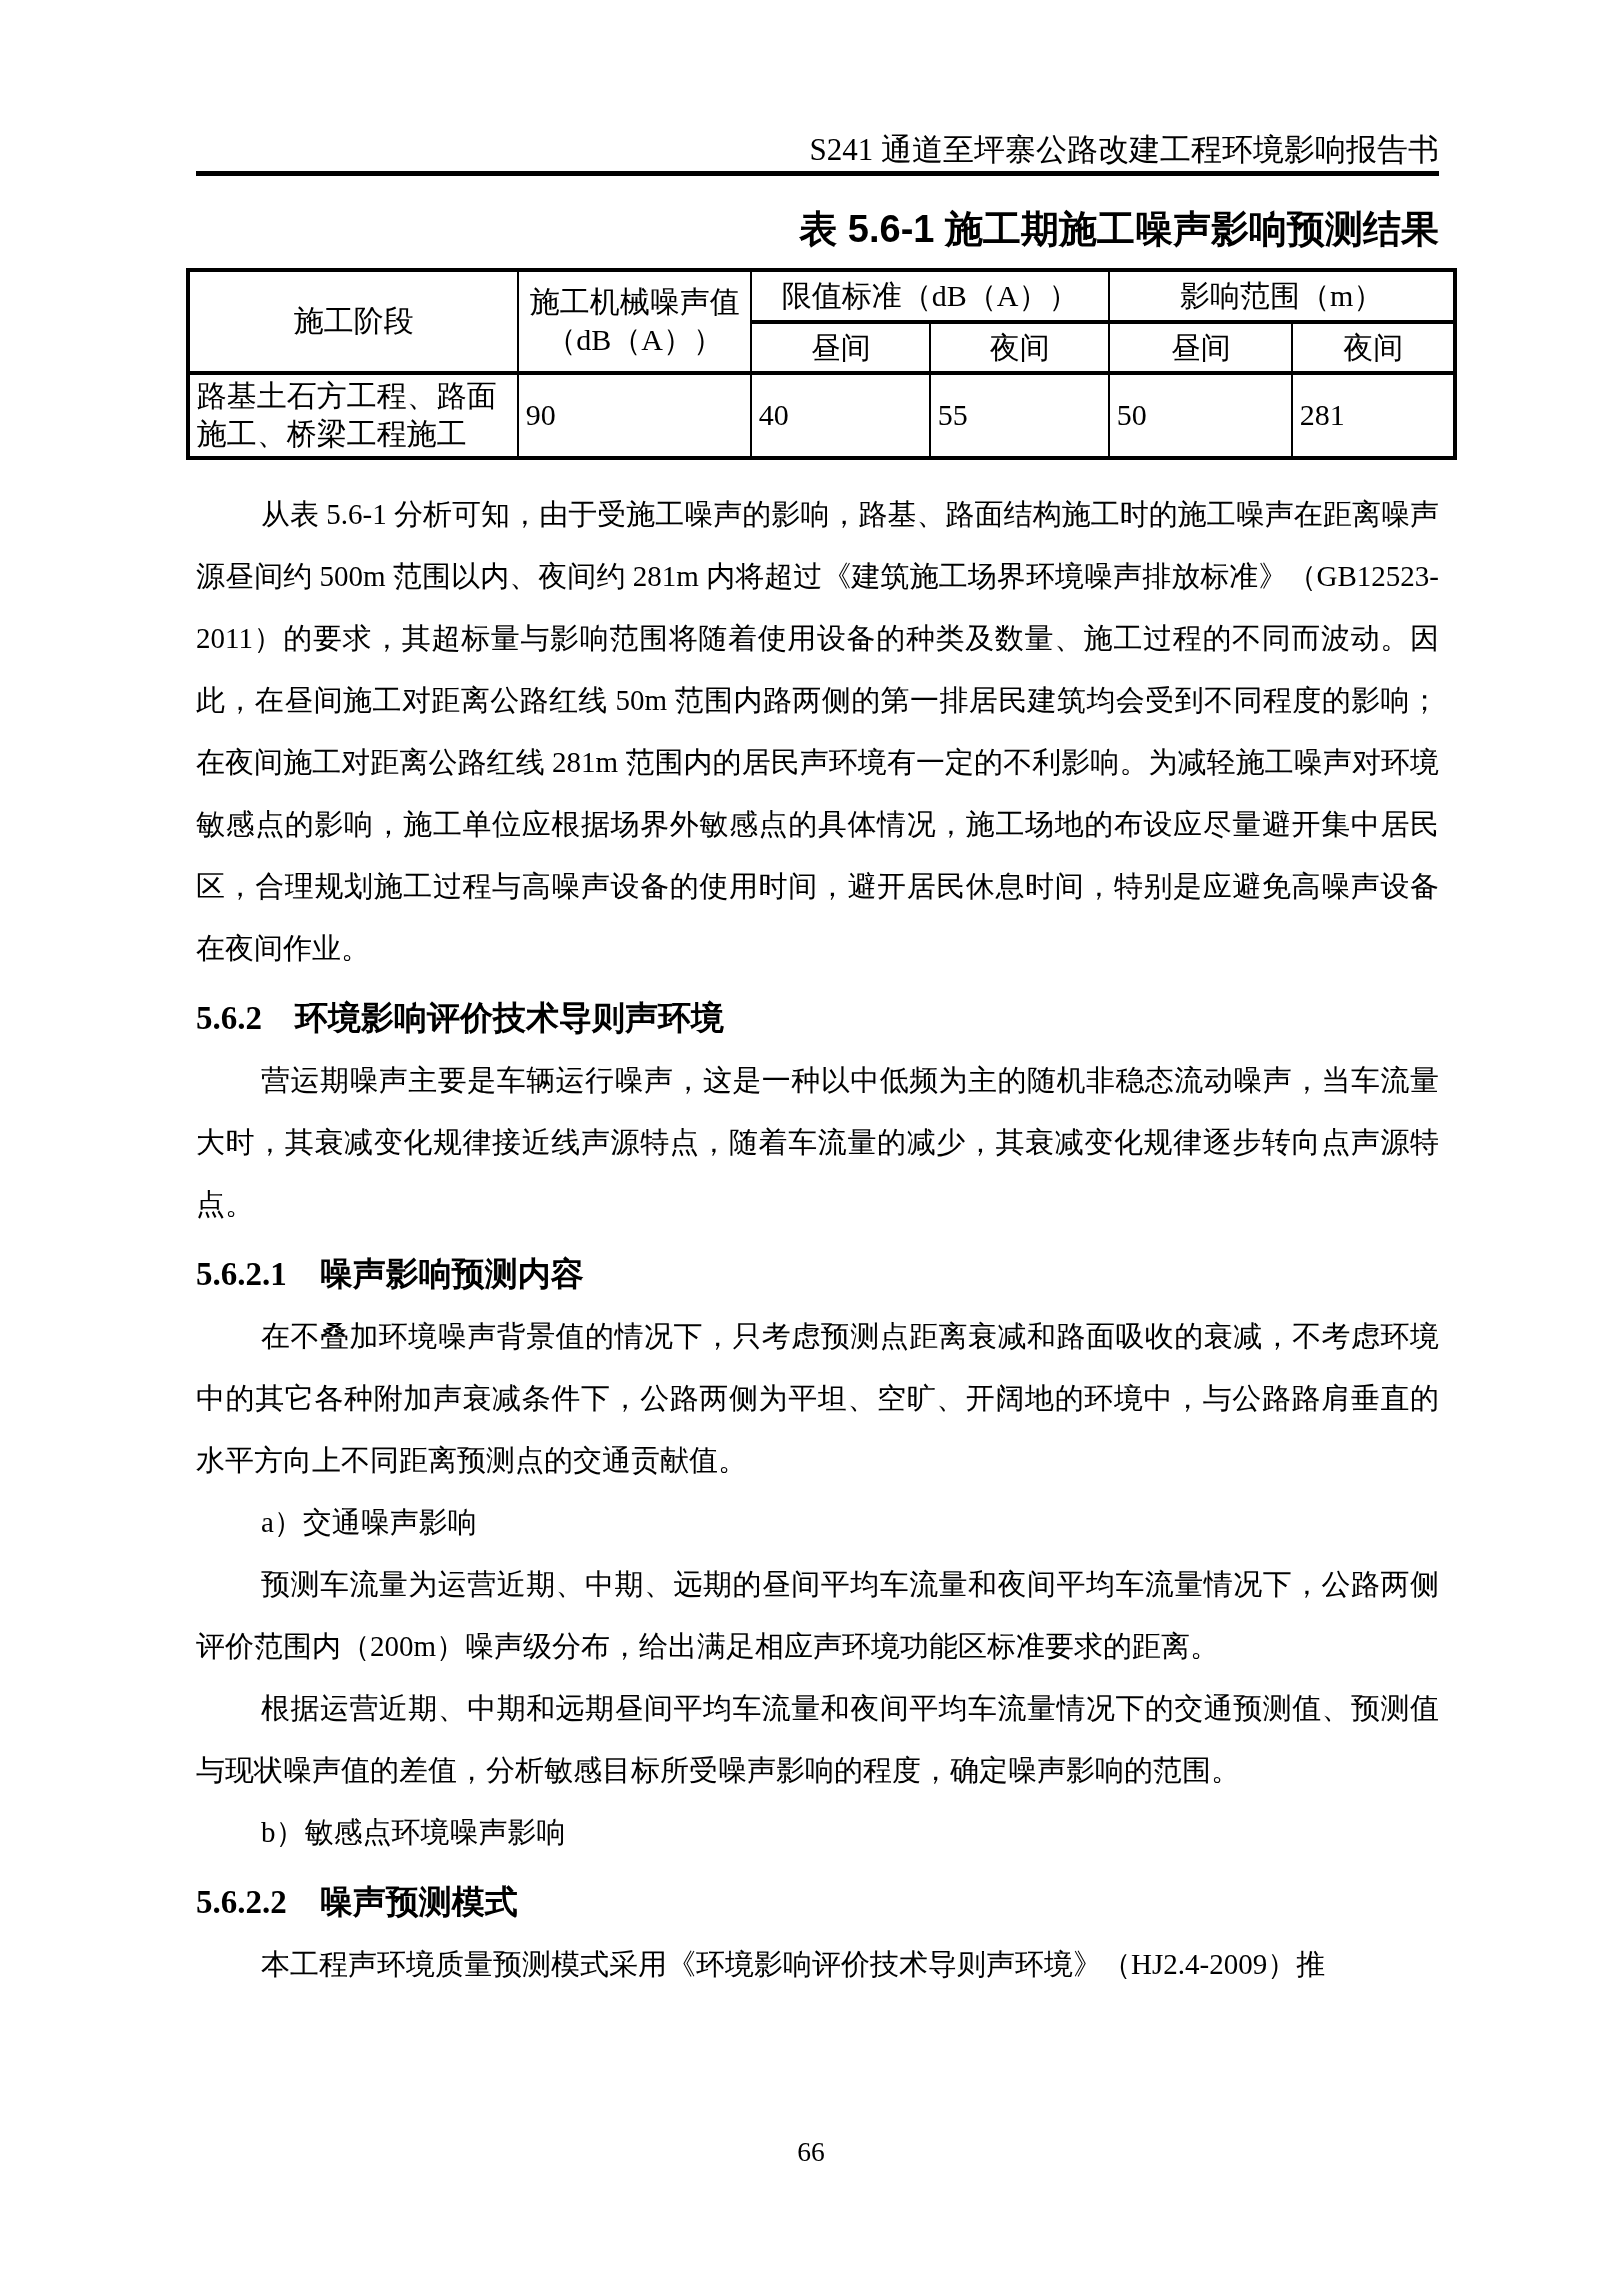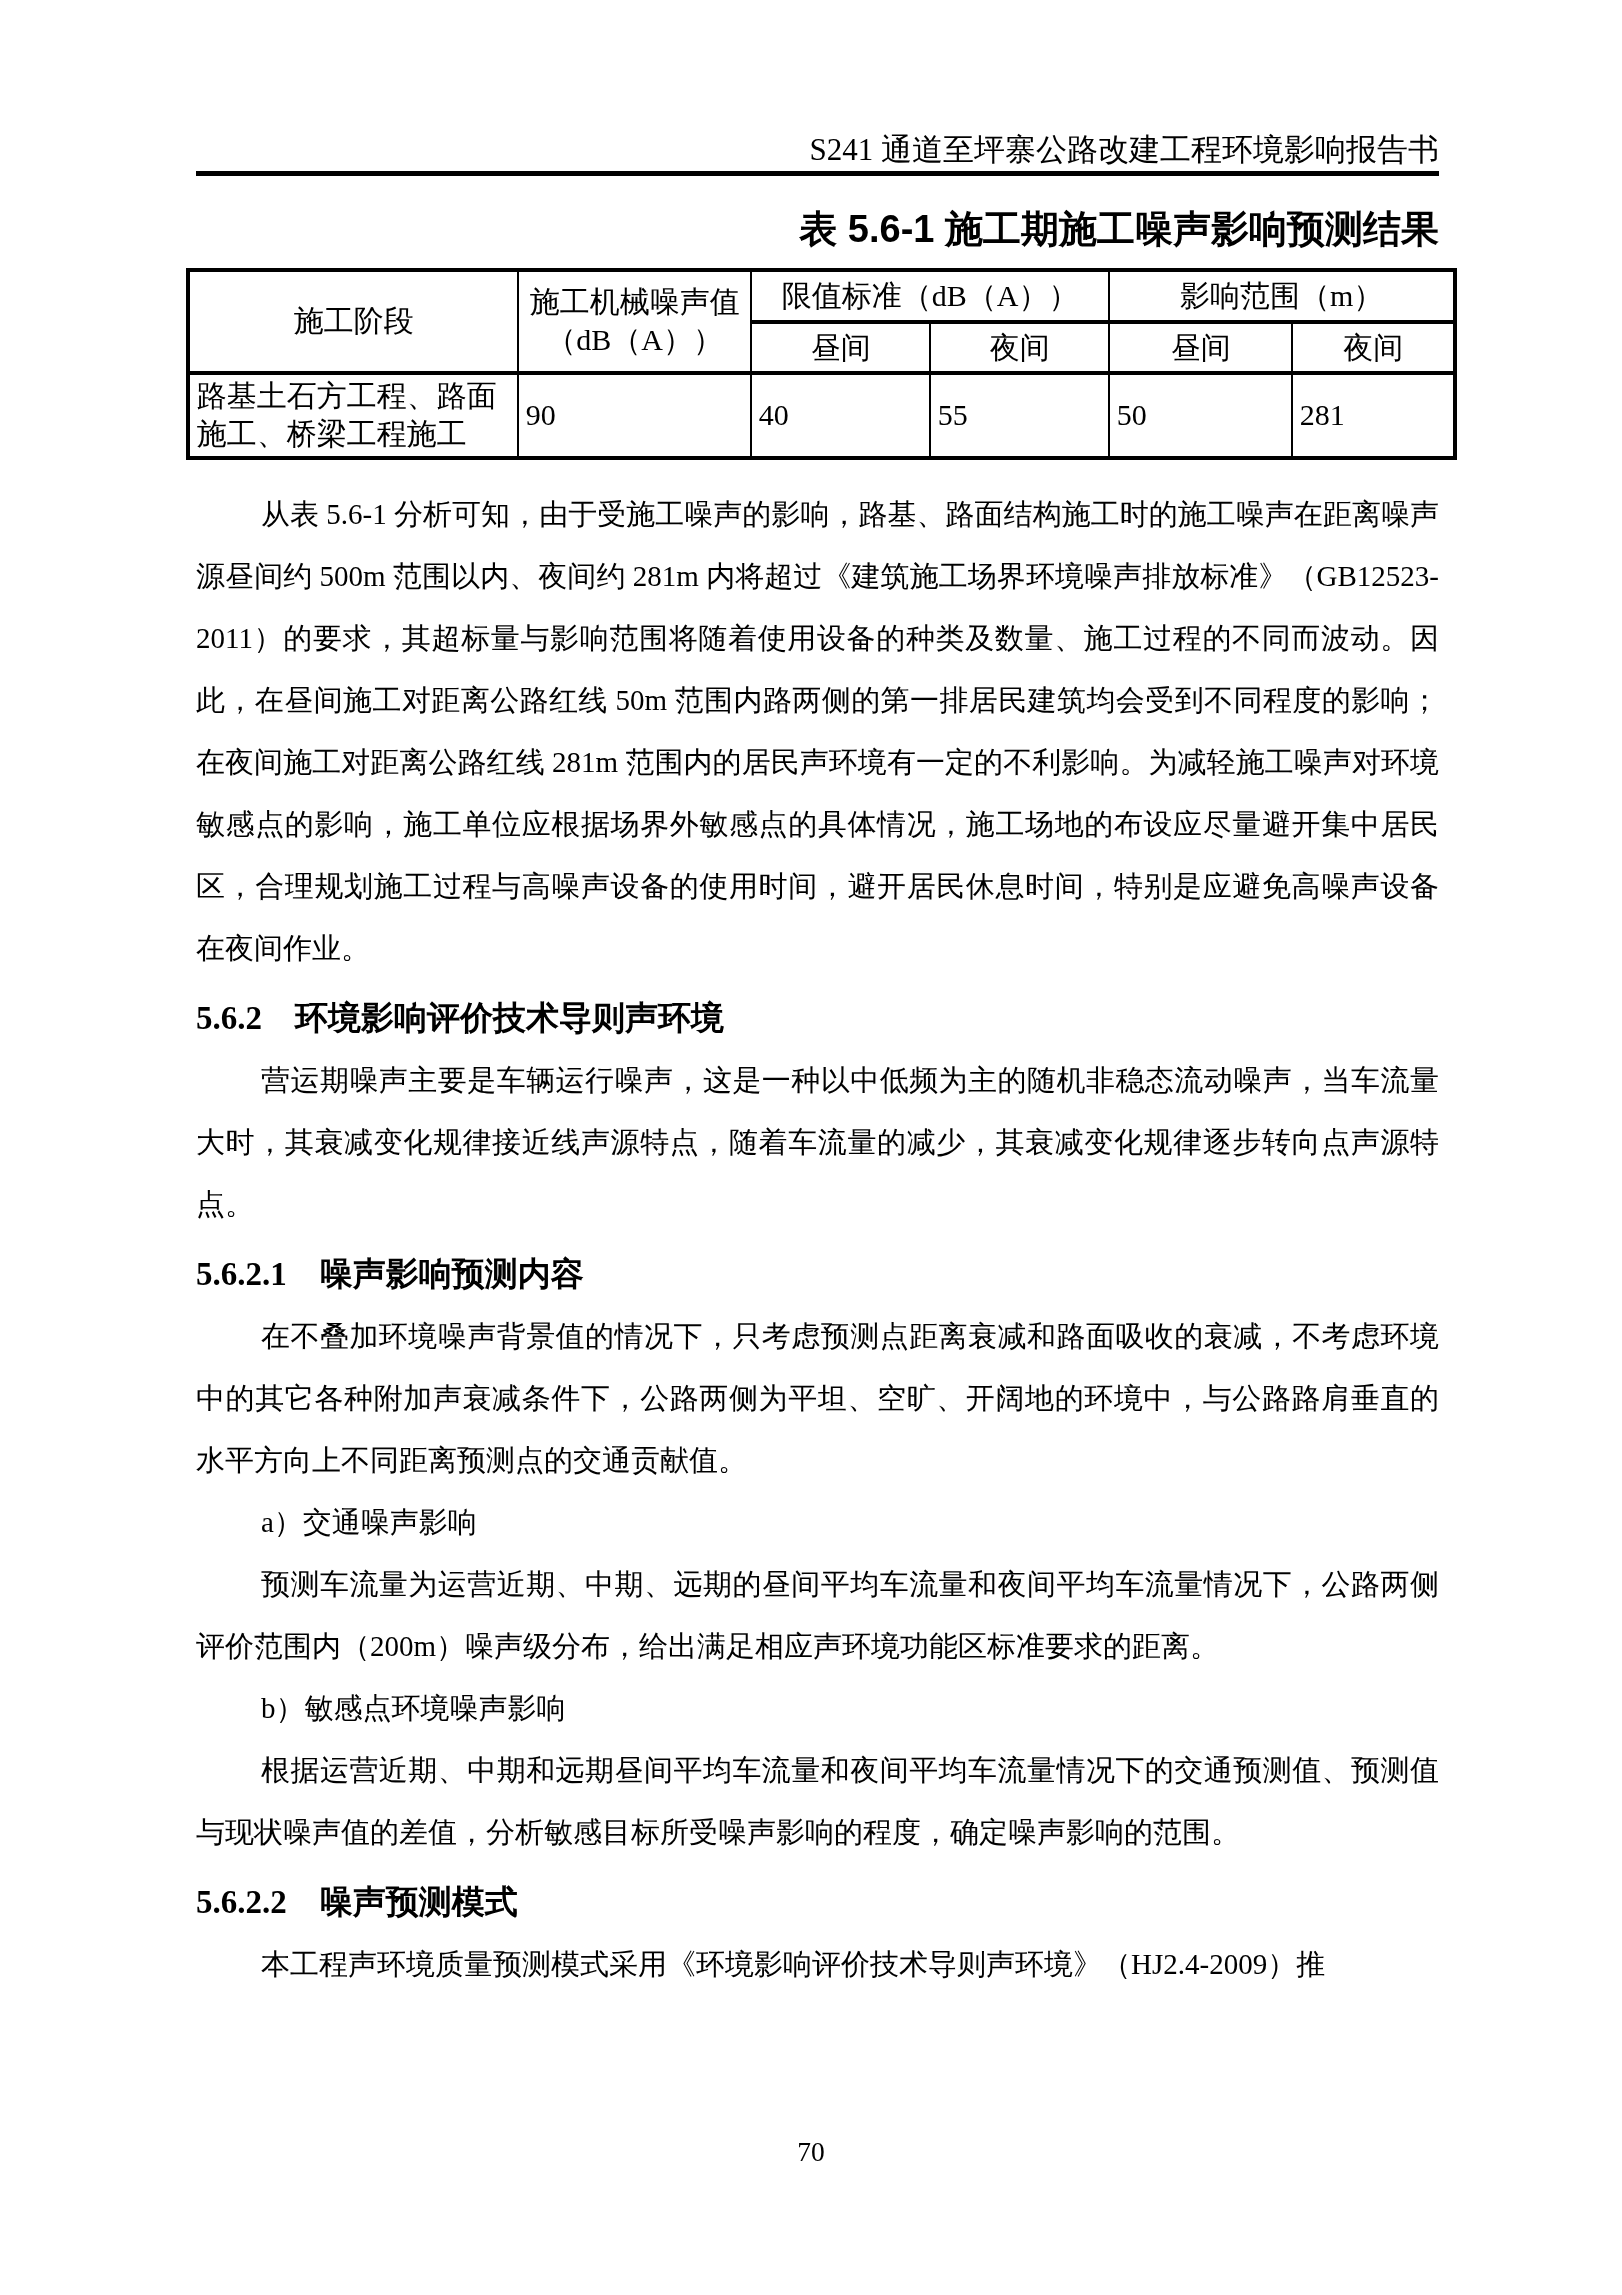--- a/index.html
+++ b/index.html
@@ -152,21 +152,21 @@
     </tbody>
   </table>
 
   <p class="para para-first">从表 5.6-1 分析可知，由于受施工噪声的影响，路基、路面结构施工时的施工噪声在距离噪声源昼间约 500m 范围以内、夜间约 281m 内将超过《建筑施工场界环境噪声排放标准》（GB12523-2011）的要求，其超标量与影响范围将随着使用设备的种类及数量、施工过程的不同而波动。因此，在昼间施工对距离公路红线 50m 范围内路两侧的第一排居民建筑均会受到不同程度的影响；在夜间施工对距离公路红线 281m 范围内的居民声环境有一定的不利影响。为减轻施工噪声对环境敏感点的影响，施工单位应根据场界外敏感点的具体情况，施工场地的布设应尽量避开集中居民区，合理规划施工过程与高噪声设备的使用时间，避开居民休息时间，特别是应避免高噪声设备在夜间作业。</p>
   <h3 class="heading">5.6.2　环境影响评价技术导则声环境</h3>
   <p class="para">营运期噪声主要是车辆运行噪声，这是一种以中低频为主的随机非稳态流动噪声，当车流量大时，其衰减变化规律接近线声源特点，随着车流量的减少，其衰减变化规律逐步转向点声源特点。</p>
   <h4 class="heading">5.6.2.1　噪声影响预测内容</h4>
   <p class="para">在不叠加环境噪声背景值的情况下，只考虑预测点距离衰减和路面吸收的衰减，不考虑环境中的其它各种附加声衰减条件下，公路两侧为平坦、空旷、开阔地的环境中，与公路路肩垂直的水平方向上不同距离预测点的交通贡献值。</p>
   <p class="para">a）交通噪声影响</p>
   <p class="para">预测车流量为运营近期、中期、远期的昼间平均车流量和夜间平均车流量情况下，公路两侧评价范围内（200m）噪声级分布，给出满足相应声环境功能区标准要求的距离。</p>
+  <p class="para">根据运营近期、中期和远期昼间平均车流量和夜间平均车流量情况下的交通预测值、预测值与现状噪声值的差值，分析敏感目标所受噪声影响的程度，确定噪声影响的范围。</p>
   <p class="para">b）敏感点环境噪声影响</p>
-  <p class="para">根据运营近期、中期和远期昼间平均车流量和夜间平均车流量情况下的交通预测值、预测值与现状噪声值的差值，分析敏感目标所受噪声影响的程度，确定噪声影响的范围。</p>
   <h4 class="heading">5.6.2.2　噪声预测模式</h4>
   <p class="para">本工程声环境质量预测模式采用《环境影响评价技术导则声环境》（HJ2.4-2009）推</p>
 
 </div>
 
-<div class="page-number">70</div>
+<div class="page-number">66</div>
 
 
 </body></html>

